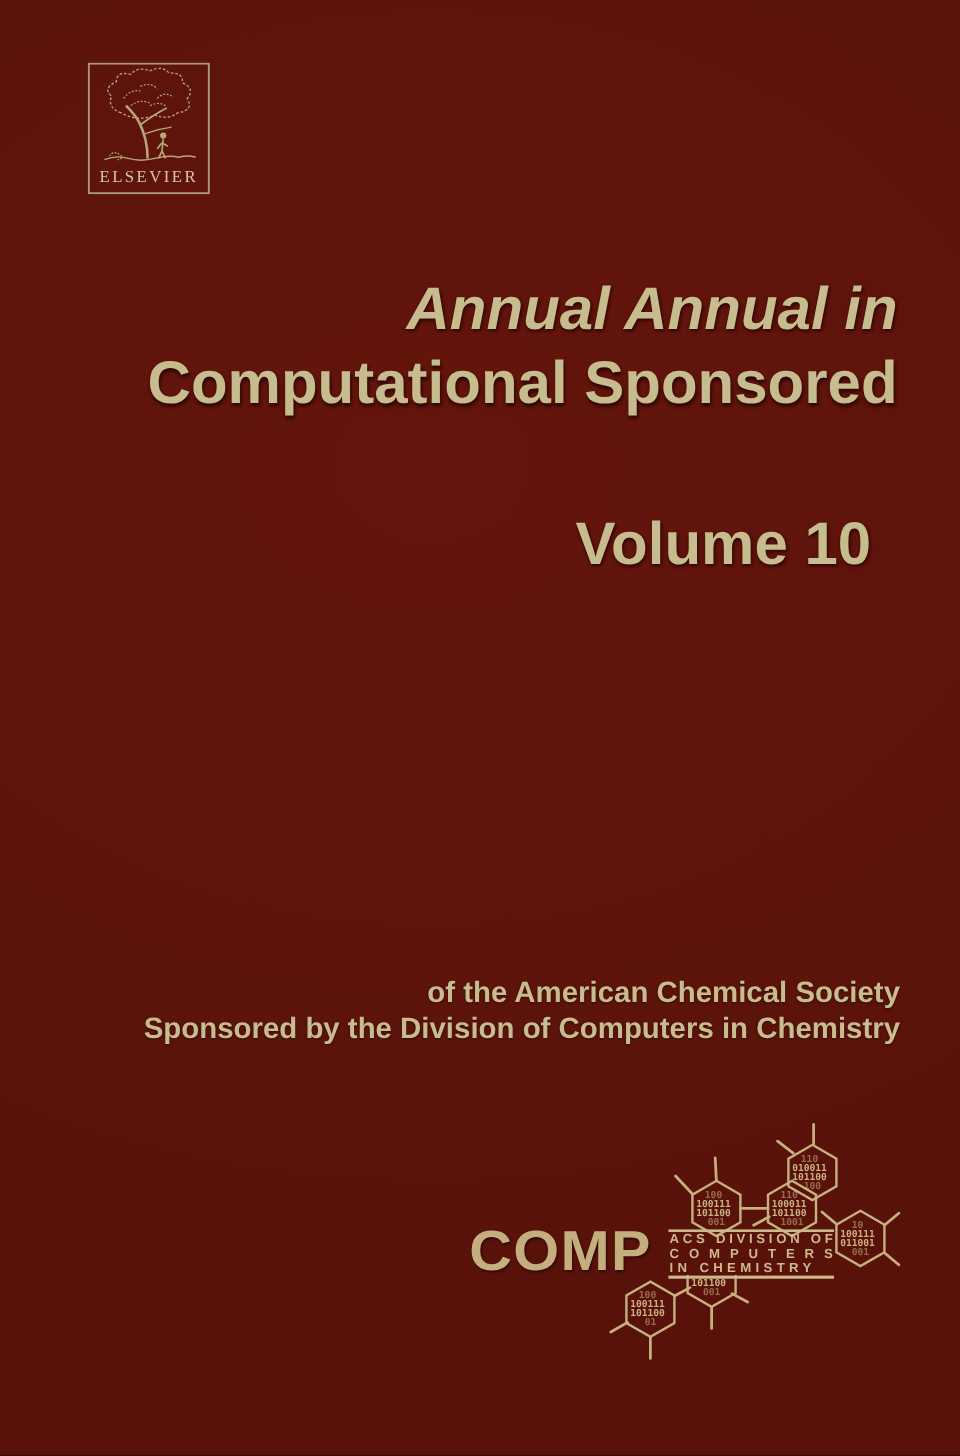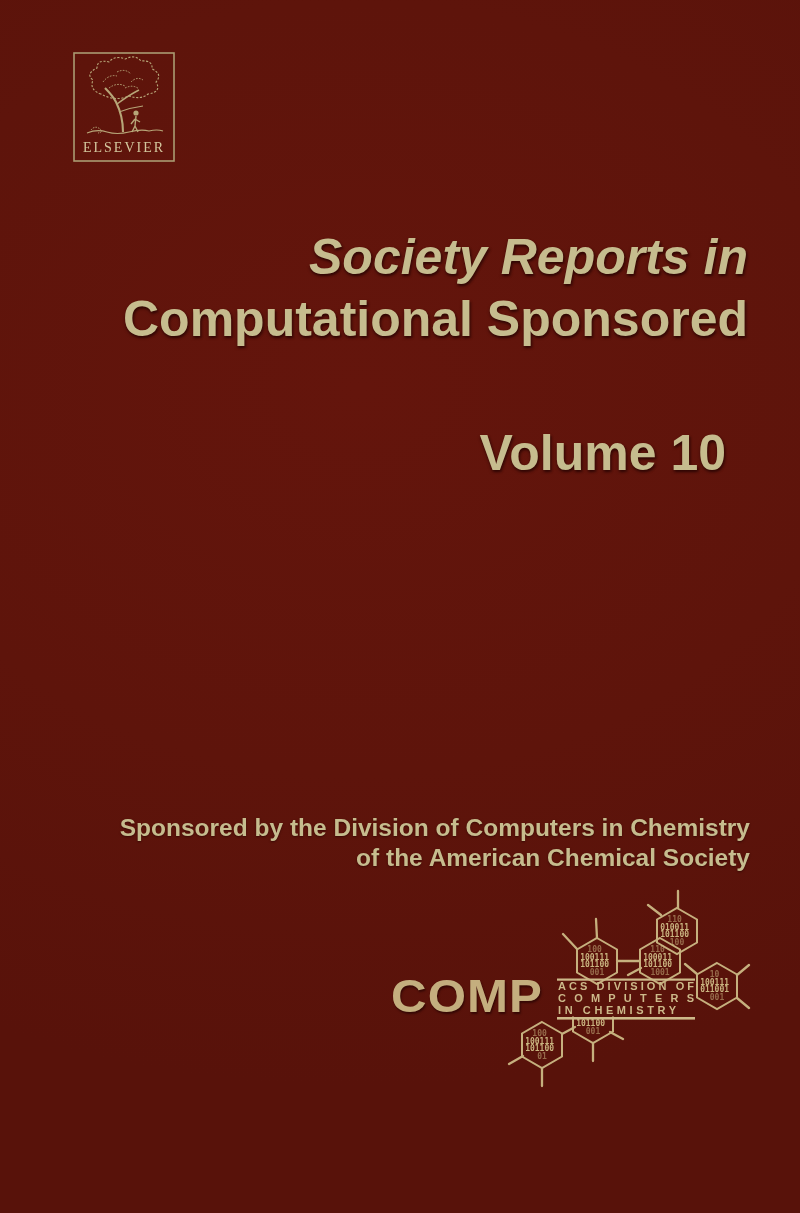--- a/index.html
+++ b/index.html
@@ -36,21 +36,21 @@
   }
   
   .sponsor-block{
     position:absolute;top:813px;right:50px;left:60px;
     text-align:right;color:#c6bc8e;
     font-size:24.5px;font-weight:bold;line-height:30px;
     text-shadow:0 1px 2px rgba(30,0,0,.55);
   }
   
   .comp-logo{
-    position:absolute;left:385px;top:886px;width:385px;height:207px;
+    position:absolute;left:385px;top:932px;width:385px;height:207px;
   }
   .comp-logo svg{display:block;width:100%;height:100%;}
   .comp-acronym{
     font-family:"Liberation Sans", sans-serif;
     font-weight:bold;font-size:47px;letter-spacing:1px;
     fill:#c4ae7e;
   }
   .acs-line{
     font-family:"Liberation Sans", sans-serif;
     font-weight:bold;font-size:11px;fill:#cdb98a;
@@ -86,29 +86,29 @@
         <path d="M63,64 L62,74 M62,67 L58,72 M62,67 L67,70 M62,74 L59,80 M62,74 L65,80" stroke-width="1.4"></path>
 
         <path d="M14,81 Q24,77 34,80 T56,80 T76,79 Q84,77 90,79" stroke-width="1.2"></path>
         <path d="M18,78 q4,-5 9,-1 q4,3 -2,4" stroke-width="1" stroke-dasharray="1.5 1.2"></path>
       </g>
       <text x="51" y="100" text-anchor="middle" fill="#d3c79e" font-family="Liberation Serif, serif" font-size="14" letter-spacing="2">ELSEVIER</text>
     </svg>
   </div>
 
   <div class="title-block">
-    <div class="title-line1">Society Reports in</div>
+    <div class="title-line1">Annual Annual in</div>
     <div class="title-line2">Computational Sponsored</div>
   </div>
 
   <div class="volume-label">Volume 10</div>
 
   <div class="sponsor-block">
+    <div>of the American Chemical Society</div>
     <div>Sponsored by the Division of Computers in Chemistry</div>
-    <div>of the American Chemical Society</div>
   </div>
 
   <div class="comp-logo">
     <svg viewBox="0 0 385 207">
       <defs>
         <clipPath id="clipH5">
             <rect x="178" y="130.5" width="62" height="40"></rect>
           </clipPath>
       </defs>
 

